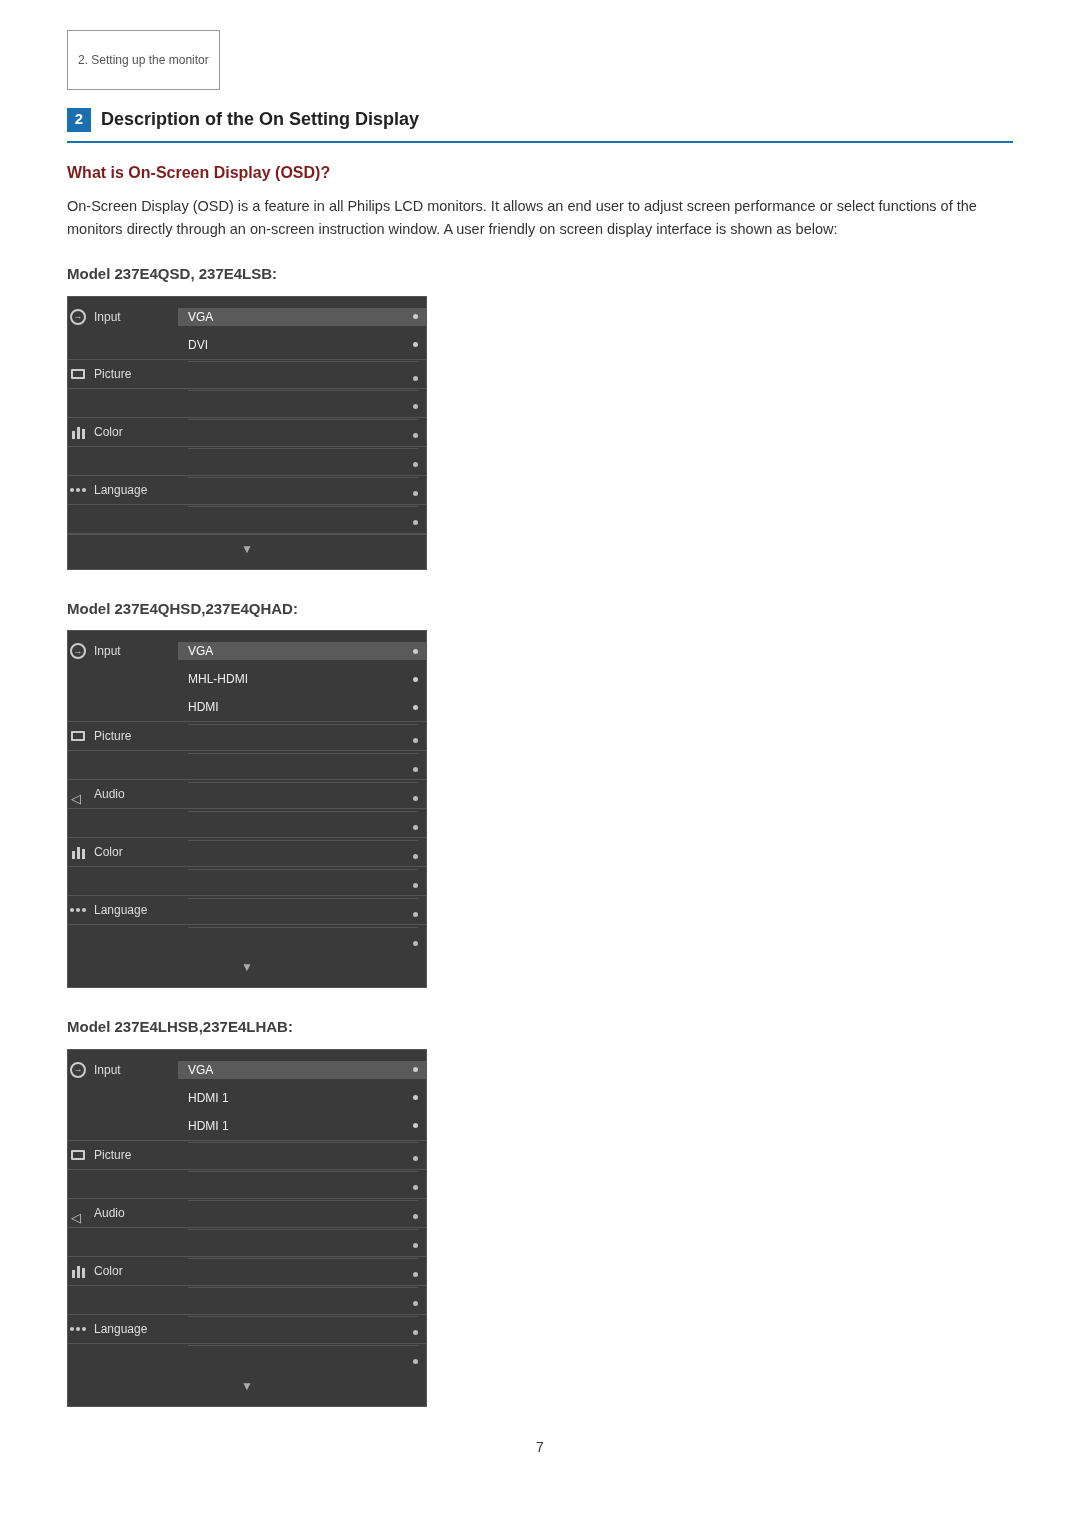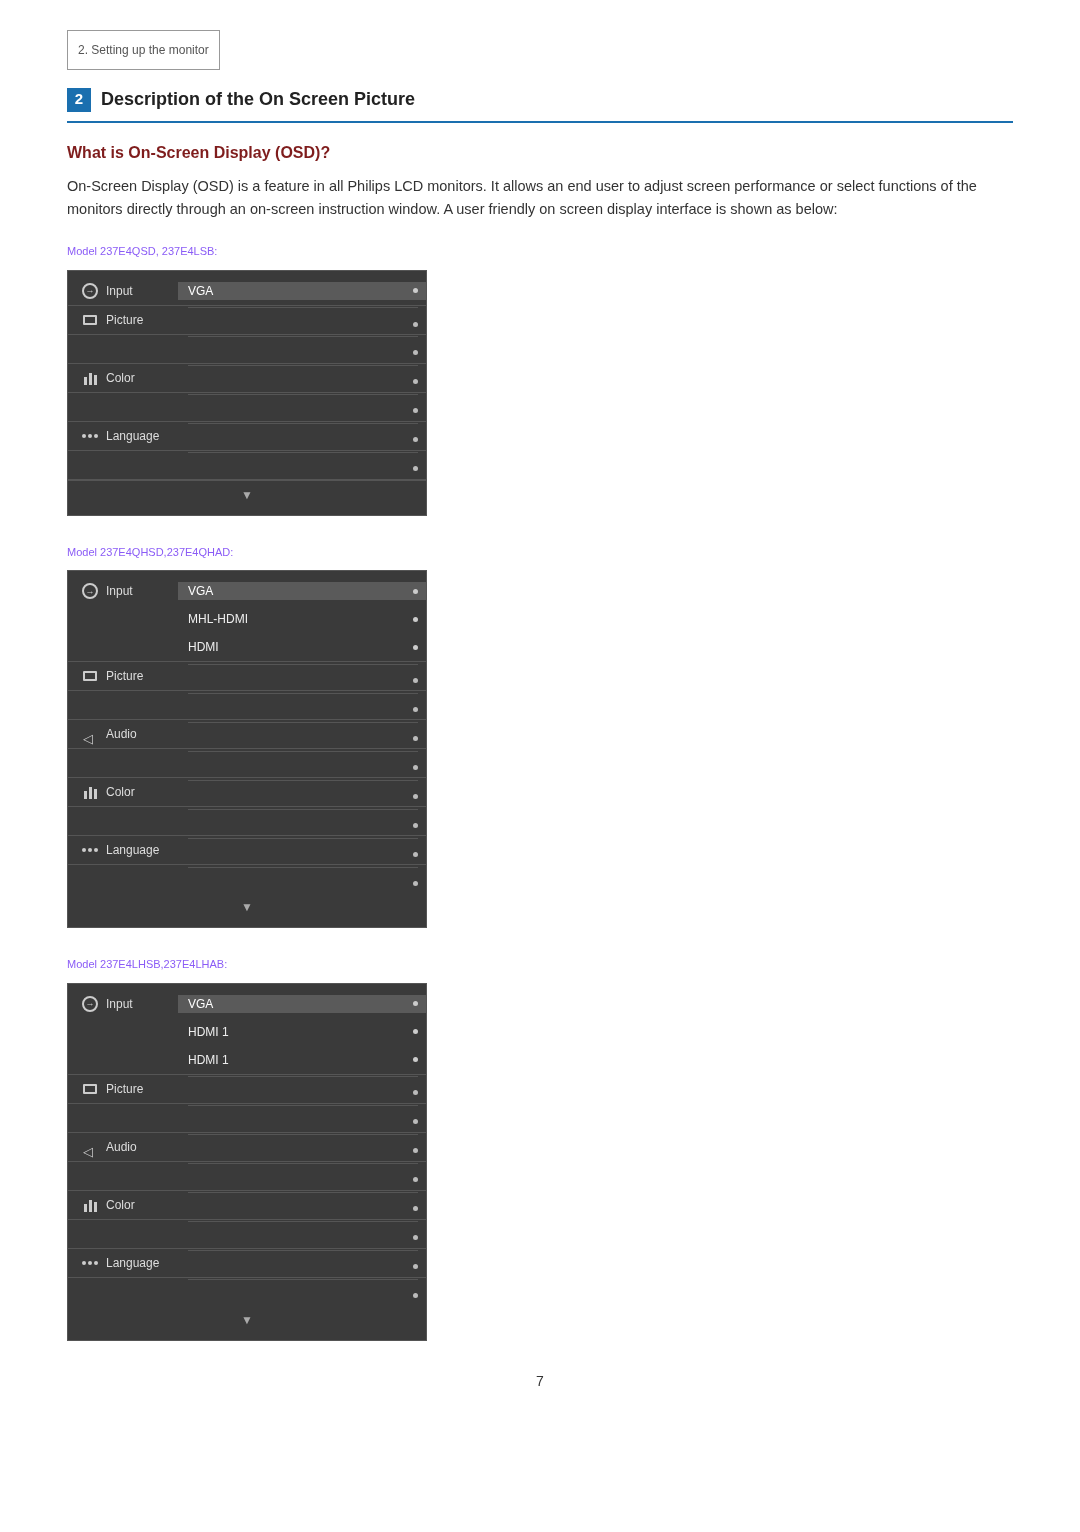--- a/index.html
+++ b/index.html
@@ -14,21 +14,21 @@
     }
 
     .page-container {
       padding: 30px 67px 60px 67px;
     }
 
     
     .breadcrumb-tab {
       display: inline-block;
       border: 1.5px solid #999;
-      padding: 10px 10px;
+      padding: 20px 10px;
       font-size: 12px;
       color: #555;
       margin-bottom: 16px;
     }
 
     
     .section-heading {
       display: flex;
       align-items: center;
       gap: 10px;
@@ -65,23 +65,23 @@
     
     .body-text {
       font-size: 14.5px;
       line-height: 1.6;
       color: #333;
       margin-bottom: 22px;
     }
 
     
     .model-label {
-      font-size: 11px;
-      font-weight: normal;
-      color: #8b5cf6;
+      font-size: 15px;
+      font-weight: bold;
+      color: #404040;
       margin-bottom: 10px;
       margin-top: 10px;
     }
 
     
     .osd-box {
       background: #3a3a3a;
       border: 1px solid #555;
       width: 360px;
       margin-bottom: 28px;
@@ -93,21 +93,21 @@
       align-items: center;
       height: 28px;
       position: relative;
     }
 
     .osd-menu-side {
       width: 110px;
       display: flex;
       align-items: center;
       gap: 6px;
-      padding-left: 12px;
+      padding-left: 0;
       flex-shrink: 0;
     }
 
     .osd-icon {
       width: 20px;
       height: 20px;
       display: flex;
       align-items: center;
       justify-content: center;
       flex-shrink: 0;
@@ -248,21 +248,21 @@
 </head>
 <body>
 
 <div class="page-container">
   
   <div class="breadcrumb-tab">2. Setting up the monitor</div>
 
   
   <div class="section-heading">
     <div class="section-number">2</div>
-    <span class="section-title">Description of the On Screen Picture</span>
+    <span class="section-title">Description of the On Setting Display</span>
   </div>
 
   
   <div class="sub-heading">What is On-Screen Display (OSD)?</div>
 
   
   <div class="body-text">On-Screen Display (OSD) is a feature in all Philips LCD monitors. It allows an end user to adjust screen performance or select functions of the monitors directly through an on-screen instruction window. A user friendly on screen display interface is shown as below:</div>
 
   
   <div class="model-label">Model 237E4QSD, 237E4LSB:</div>
@@ -276,20 +276,29 @@
         <span class="osd-menu-label">Input</span>
       </div>
       <div class="osd-right-area vga-highlight">
         <div class="osd-option-row">
           <span class="osd-option-text">VGA</span>
           <div class="osd-option-dot"></div>
         </div>
       </div>
     </div>
 
+    <div class="osd-row">
+      <div class="osd-menu-side"></div>
+      <div class="osd-right-area">
+        <div class="osd-option-row">
+          <span class="osd-option-text">DVI</span>
+          <div class="osd-option-dot"></div>
+        </div>
+      </div>
+    </div>
 
     <div style="border-top:1px solid #555; height:1px;"></div>
     <div class="osd-row">
       <div class="osd-menu-side">
         <div class="osd-icon">
           <div class="icon-picture"></div>
         </div>
         <span class="osd-menu-label">Picture</span>
       </div>
       <div class="osd-right-area">

